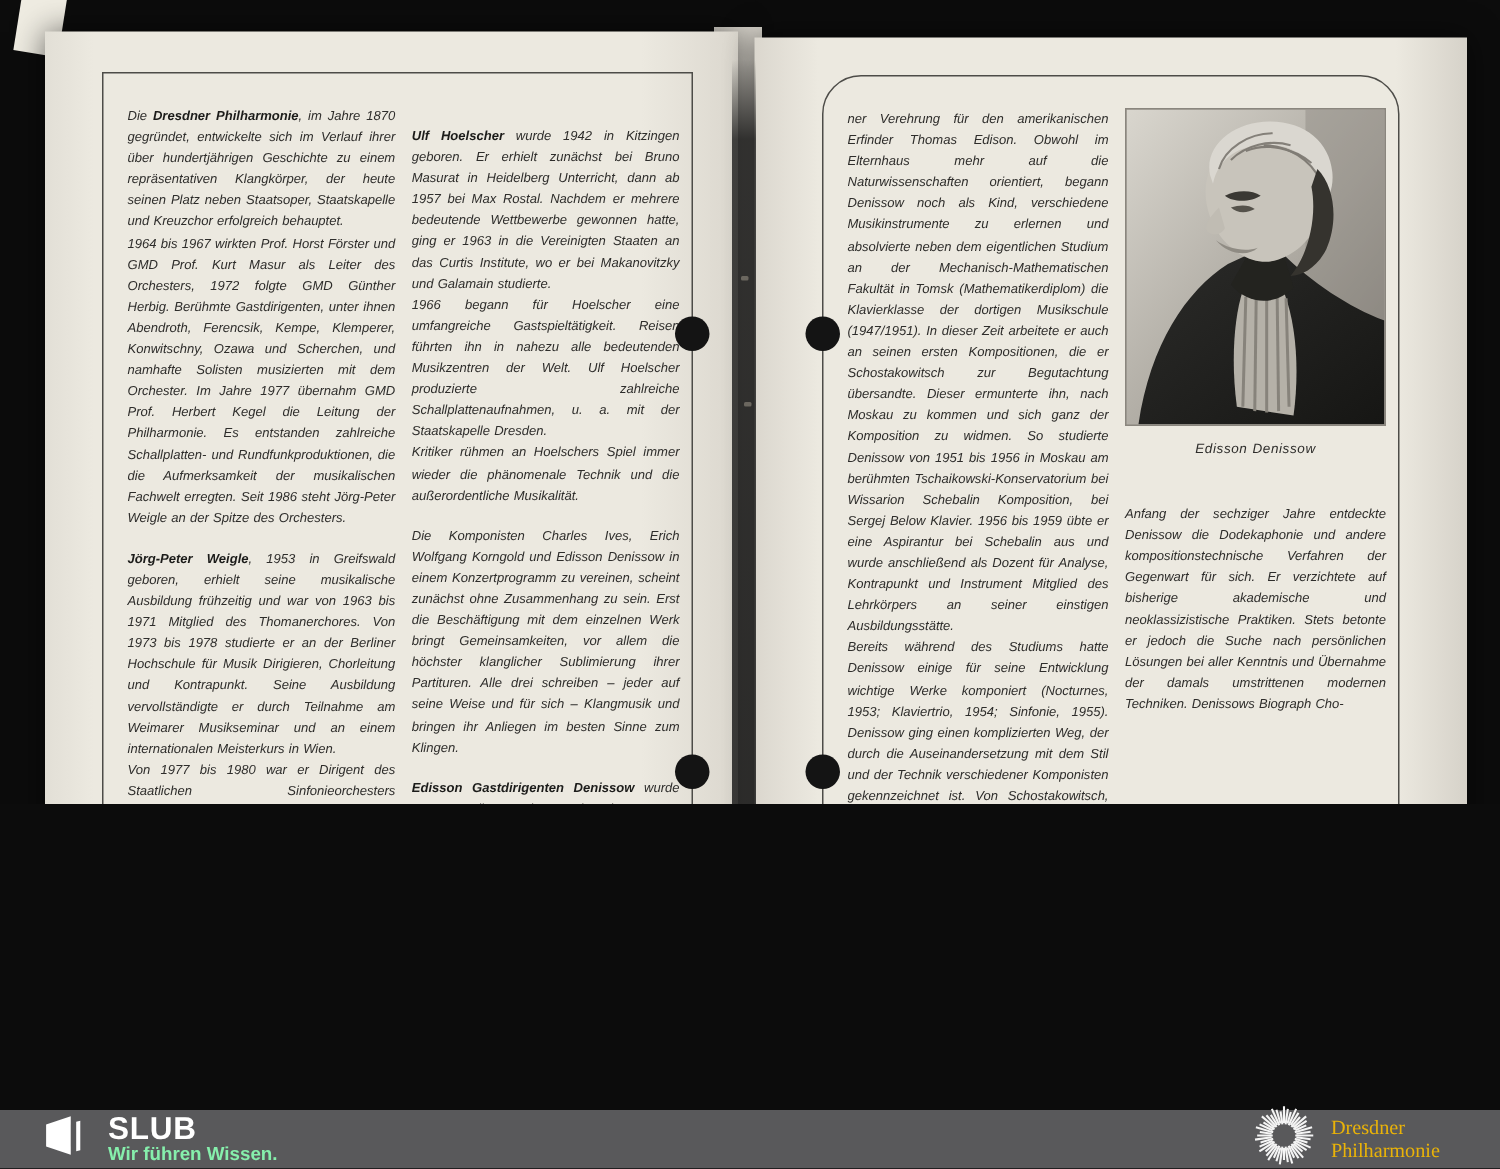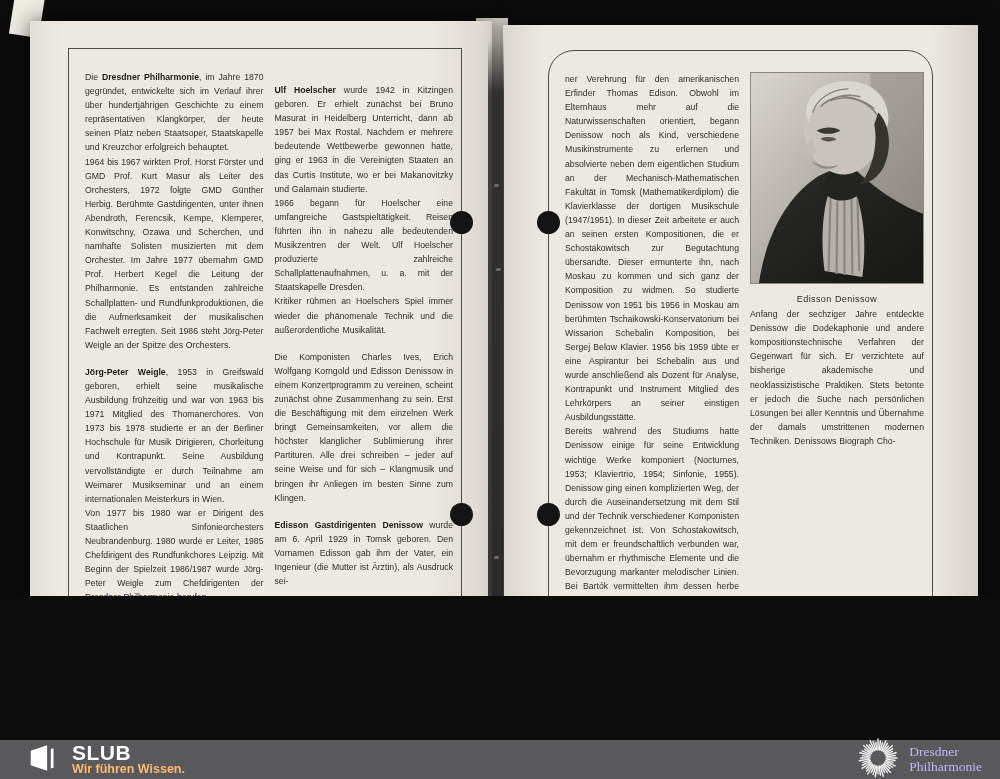--- a/index.html
+++ b/index.html
@@ -1,21 +1,21 @@
 <!DOCTYPE html>
 <html lang="de"><head>
 <meta charset="utf-8">
 <style>
   html,body{margin:0;padding:0;}
   body{
     width:1000px;height:779px;position:relative;overflow:hidden;
     background:#0c0c0c;
     font-family:"Liberation Sans",sans-serif;
   }
-  .stage{position:absolute;left:0;top:0;width:1000px;height:596px;overflow:hidden;}
+  .stage{position:absolute;left:0;top:0;width:1000px;height:536px;overflow:hidden;font-style:italic;}
 
   
   .sliver{position:absolute;background:#e7e3d8;}
   .sliver-tl{left:12px;top:-6px;width:30px;height:42px;transform:rotate(9deg);background:#efece2;}
   .sliver-bl{left:2px;top:692px;width:32px;height:58px;transform:rotate(-7deg);background:#efece2;}
   .gap-fill{left:476px;top:18px;width:32px;height:714px;background:#ddd9d0;}
   .spine-shadow{position:absolute;left:488px;top:40px;width:16px;height:660px;
     background:linear-gradient(180deg,rgba(16,16,16,0) 0%,rgba(16,16,16,.75) 8%,rgba(16,16,16,.8) 92%,rgba(16,16,16,0) 100%);}
   .staple{position:absolute;width:5px;height:3px;background:#6b675f;border-radius:1px;}
 
@@ -36,30 +36,30 @@
     hyphens:auto;-webkit-hyphens:auto;word-spacing:.4px;}
   .para{margin:0;}
   .para.gap{margin-top:13px;}
   .para b{color:#1c1c1a;}
 
   .hole{position:absolute;width:23px;height:23px;border-radius:50%;background:#141414;}
 
   
   .photo{width:100%;height:212px;border:1px solid #8a867e;box-sizing:border-box;overflow:hidden;background:#a9a59d;}
   .photo svg{display:block;width:100%;height:100%;}
-  .caption{margin:8px 0 1px 0;text-align:center;font-size:9px;letter-spacing:.4px;color:#2e2d2b;}
+  .caption{margin:8px 0 29px 0;text-align:center;font-size:9px;letter-spacing:.4px;color:#2e2d2b;}
 
   
   .bar{position:absolute;left:0;right:0;bottom:0;height:39px;background:#59595b;
-    display:flex;align-items:center;justify-content:space-between;padding:0 18px 0 28px;box-sizing:border-box;}
+    display:flex;align-items:center;justify-content:space-between;padding:0 40px 0 28px;box-sizing:border-box;}
   .slub{display:flex;align-items:center;gap:13px;cursor:pointer;}
   .slub-name{font-size:21px;font-weight:700;color:#fff;letter-spacing:.5px;line-height:19px;}
-  .slub-tag{font-size:12.5px;font-weight:700;color:#fdba74;line-height:13px;margin-top:1px;}
+  .slub-tag{font-size:12.5px;font-weight:700;color:#86efac;line-height:13px;margin-top:1px;}
   .dp{display:flex;align-items:center;gap:10px;cursor:pointer;}
-  .dp-text{font-family:"Liberation Serif",serif;font-size:13.5px;line-height:14.5px;color:#c4b5fd;}
+  .dp-text{font-family:"Liberation Serif",serif;font-size:13.5px;line-height:14.5px;color:#eab308;}
 </style>
 </head>
 <body>
 
 <div class="stage">
 
   <div class="sliver sliver-tl"></div>
   <div class="sliver sliver-bl"></div>
   <div class="sliver gap-fill"></div>
 

